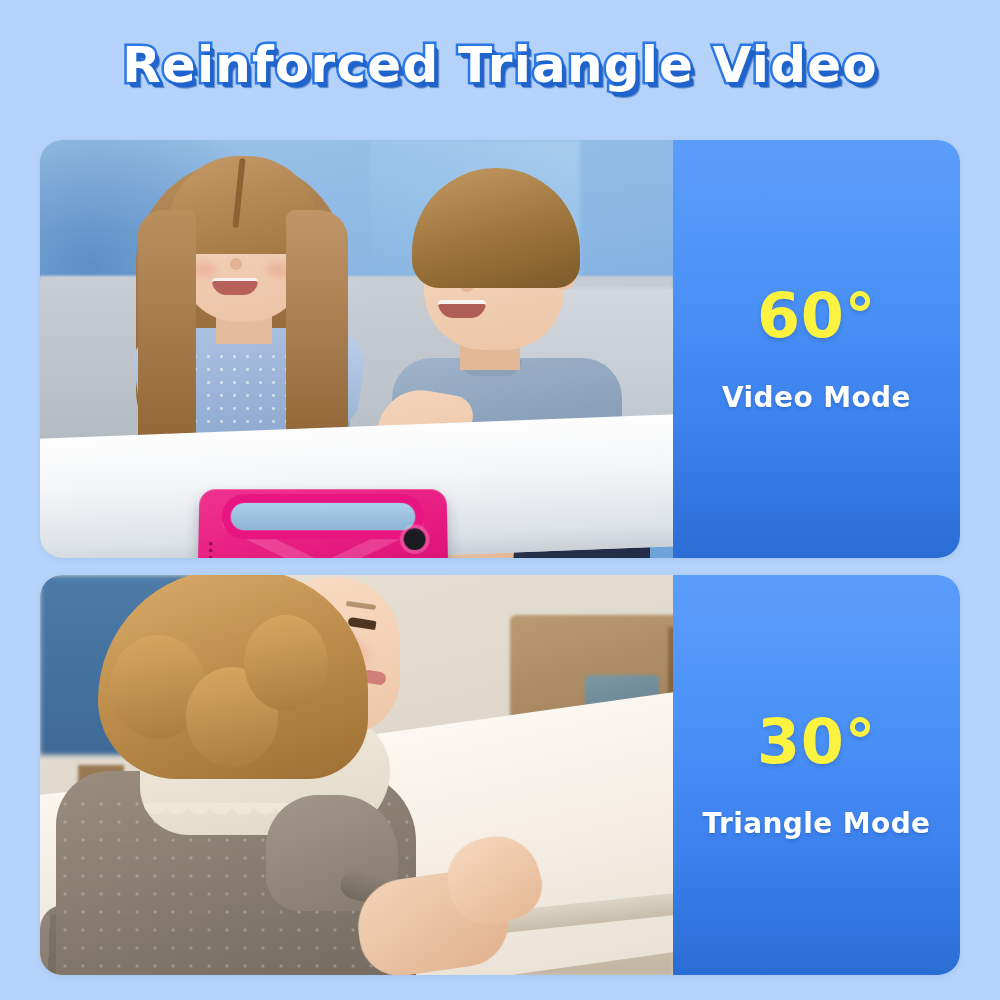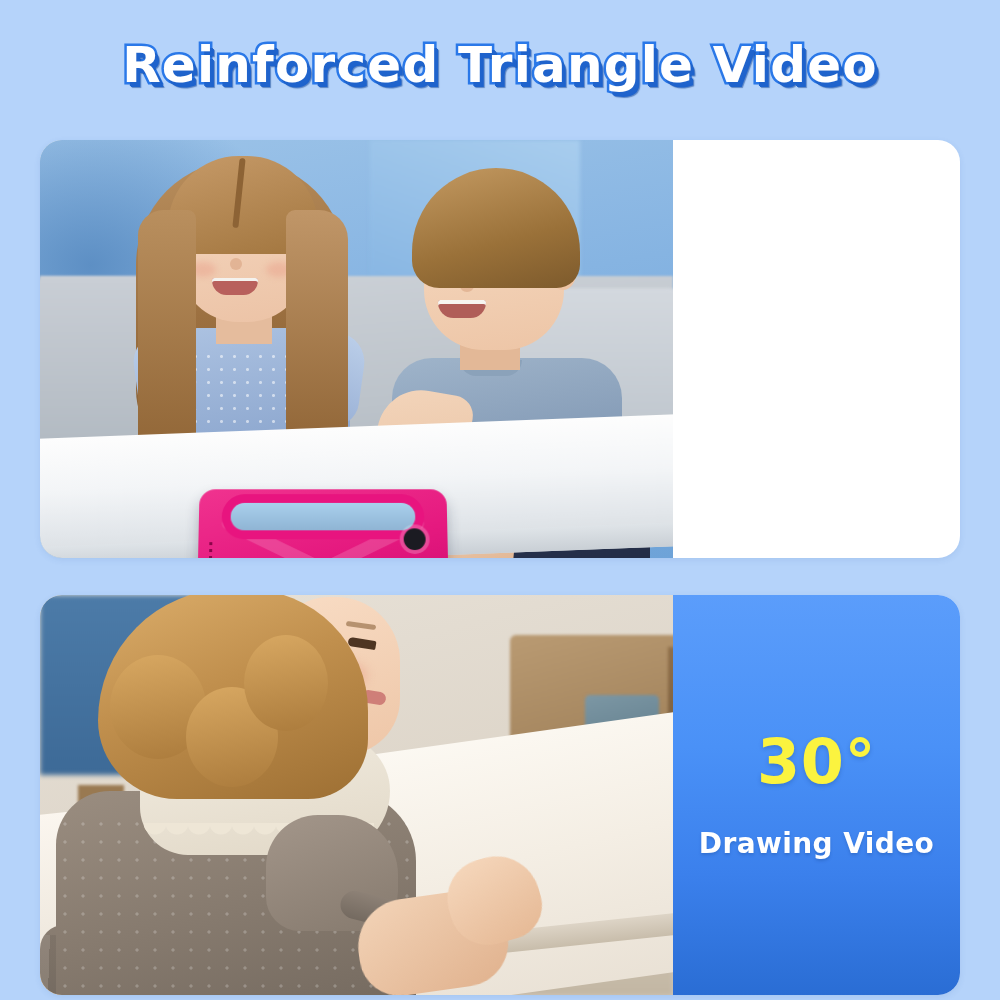--- a/index.html
+++ b/index.html
@@ -46,21 +46,21 @@
     position: absolute;
     left: 40px;
     width: 920px;
     border-radius: 22px;
     overflow: hidden;
     display: flex;
     background: #ffffff;
     box-shadow: 0 2px 6px rgba(40,90,160,0.10);
   }
   #card-1 { top: 140px;  height: 418px; }
-  #card-2 { top: 595px;  height: 400px; }
+  #card-2 { top: 575px;  height: 400px; }
 
   .photo {
     position: relative;
     width: 633px;
     height: 100%;
     overflow: hidden;
     background: #cfd8e2;
   }
 
   .info-panel {
@@ -538,20 +538,24 @@
       <div class="case1-x2"></div>
 
       <div class="case1-handle"></div>
       <div class="case1-cam"></div>
 
       <div class="case1-speak-l"></div>
     </div>
 
   </div>
 
+  <div class="info-panel">
+    <div class="angle-value">60°</div>
+    <div class="mode-label">Video Mode</div>
+  </div>
 </div>
 
 <div class="card" id="card-2">
 
   <div class="photo">
     <div class="wall-2"></div>
     <div class="wall2-blue"></div>
     <div class="furn-cabinet"></div>
     <div class="furn-box"></div>
     <div class="furn-chair"></div>
@@ -581,15 +585,15 @@
       <div class="g2-curl-a"></div>
       <div class="g2-curl-b"></div>
       <div class="g2-curl-c"></div>
     </div>
 
     <div class="g2-hand"></div>
   </div>
 
   <div class="info-panel">
     <div class="angle-value">30°</div>
-    <div class="mode-label">Drawing Video</div>
+    <div class="mode-label">Triangle Mode</div>
   </div>
 </div>
 
 </body></html>

